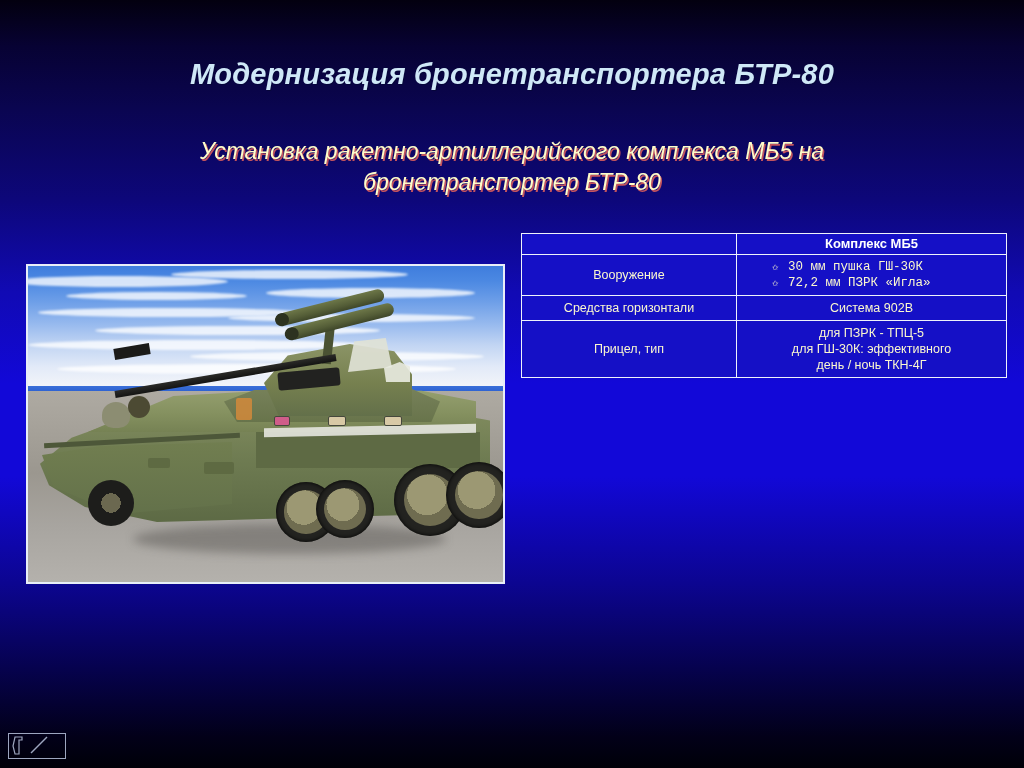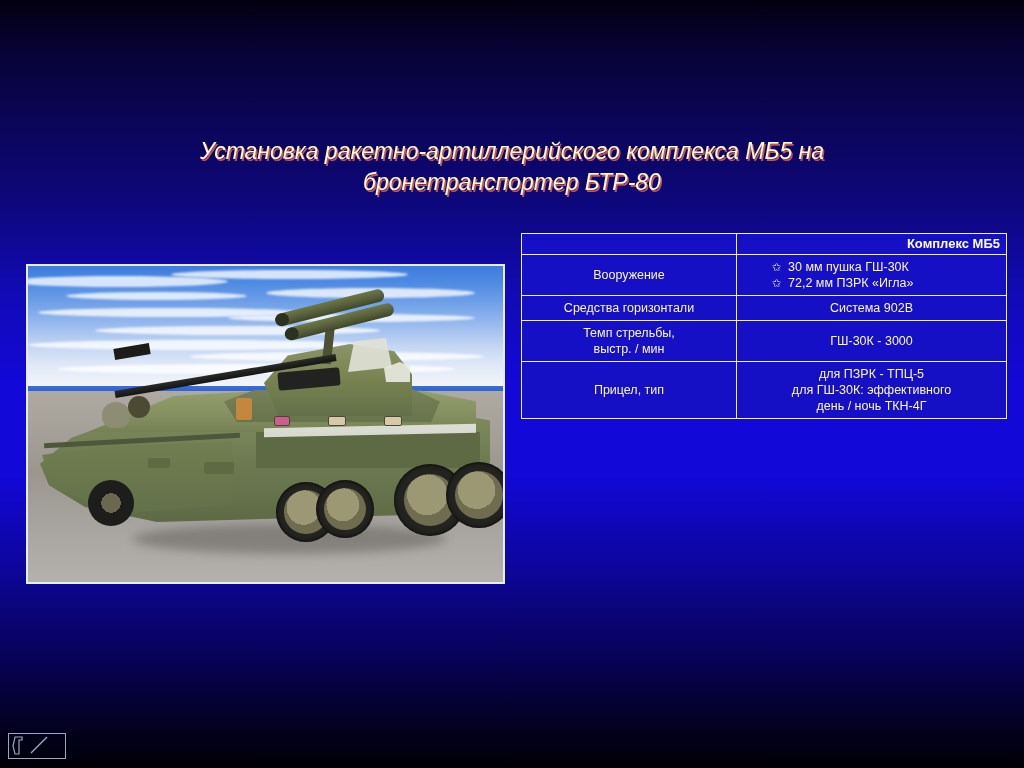--- a/index.html
+++ b/index.html
@@ -370,34 +370,35 @@
     padding: 4px 9px;
     vertical-align: middle;
   }
   #spec-table col.c1 { width: 215px; }
   #spec-table col.c2 { width: 270px; }
   #spec-table th.hdr-blank { }
   #spec-table th.hdr {
     color: #ffffff;
     font-weight: bold;
     font-size: 13px;
-    text-align: right;
+    text-align: center;
     height: 20px;
     padding: 2px 6px;
   }
   #spec-table td.label {
     text-align: center;
   }
   #spec-table td.value {
     text-align: center;
   }
   .bullet-line {
     text-align: left;
     padding-left: 26px;
     white-space: nowrap;
+    font-family: Liberation Mono, monospace;
   }
   .star {
     display: inline-block;
     width: 13px;
     margin-right: 3px;
     color: #fbf8cf;
     font-size: 11px;
   }
   .sub-line { padding-left: 16px; }
   .nowrap { white-space: nowrap; }
@@ -412,20 +413,21 @@
     border: 1px solid #b9c4dd;
     opacity: 0.85;
   }
   #corner-mark svg { display: block; }
 </style>
 </head>
 <body>
 
 <div id="slide">
 
+  <div id="title">Модернизация бронетранспортера БТР-80</div>
 
   <div id="subtitle">
     <div>Установка ракетно-артиллерийского комплекса МБ5 на</div>
     <div>бронетранспортер БТР-80</div>
   </div>
 
   <div id="photo-frame">
     <div id="photo">
       <div class="sky"></div>
 
@@ -513,27 +515,20 @@
         </td>
       </tr>
 
 
 
       <tr>
         <td class="label">Средства горизонтали</td>
         <td class="value">Система 902В</td>
       </tr>
 
-      <tr>
-        <td class="label">
-          <div>Темп стрельбы,</div>
-          <div>выстр. / мин</div>
-        </td>
-        <td class="value">ГШ-30К - 3000</td>
-      </tr>
 
 
       <tr>
         <td class="label">Прицел, тип</td>
         <td class="value">
           <div class="nowrap">для ПЗРК - ТПЦ-5</div>
           <div class="nowrap">для ГШ-30К: эффективного</div>
           <div class="nowrap">день / ночь ТКН-4Г</div>
         </td>
       </tr>

